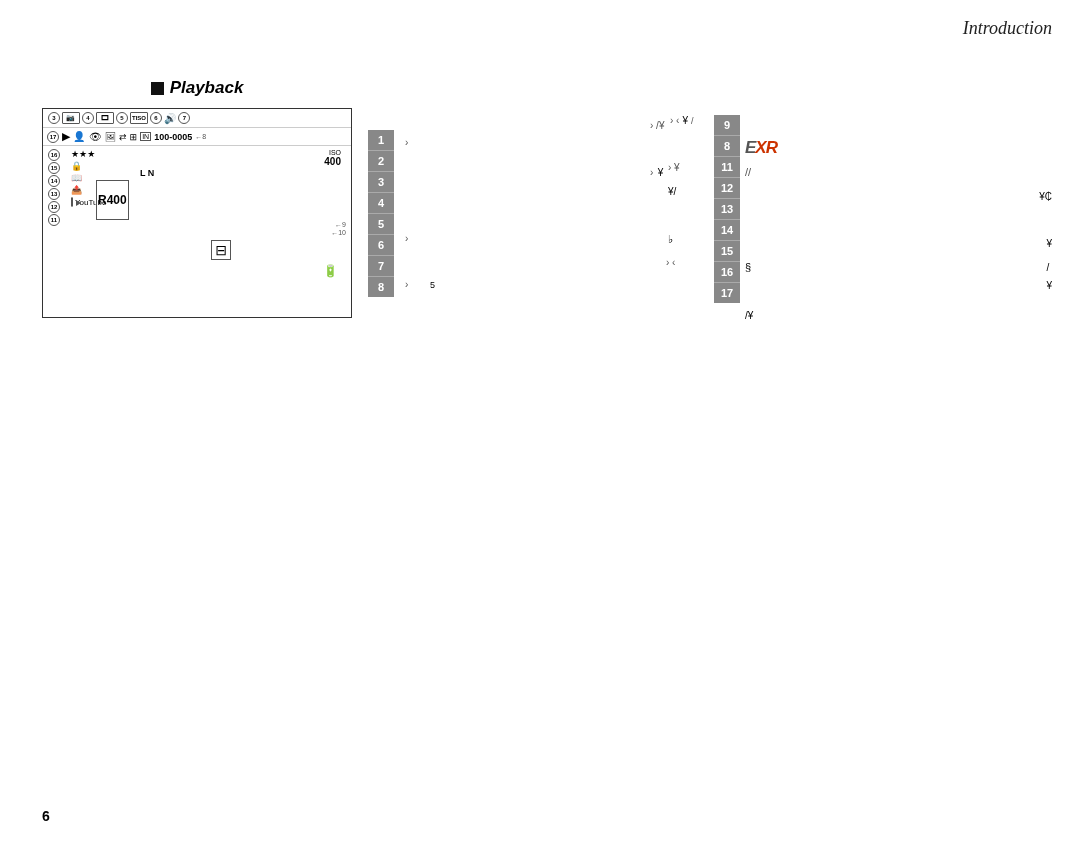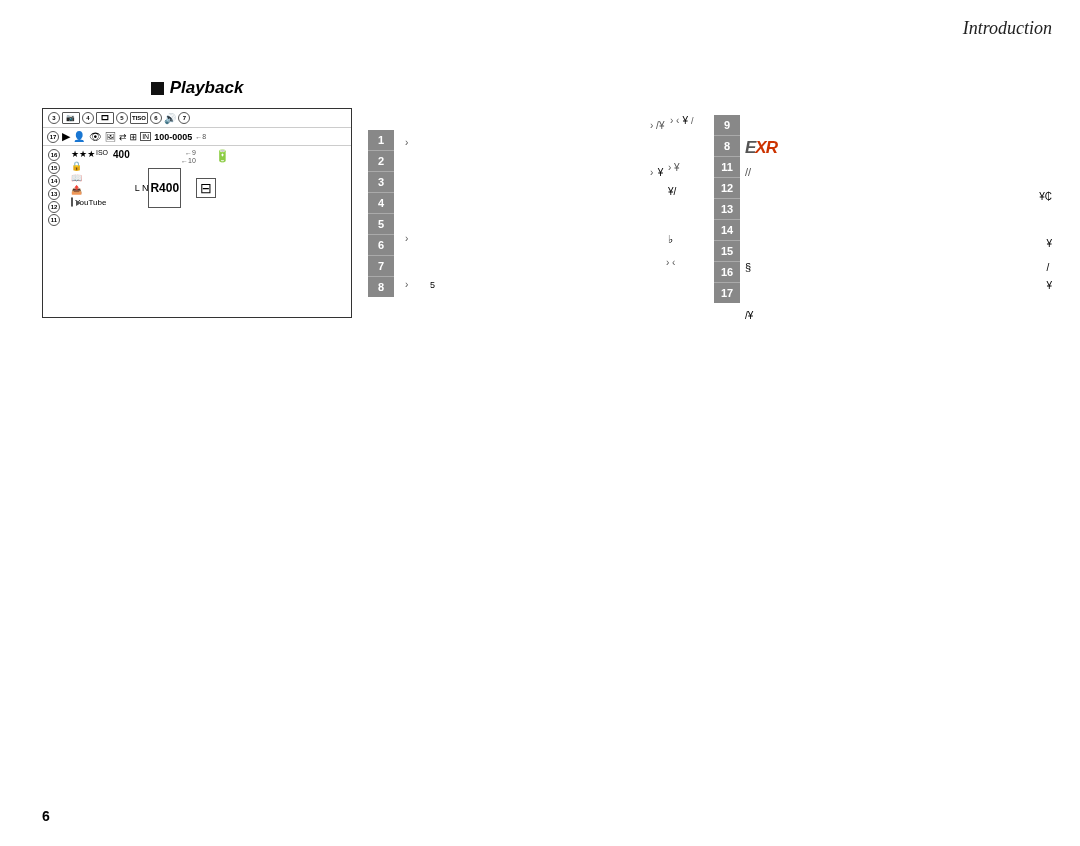--- a/index.html
+++ b/index.html
@@ -209,30 +209,30 @@
           <span style="font-size:9px;">★★★</span>
           <span style="font-size:9px;">🔒</span>
           <span style="font-size:9px;">📖</span>
           <span style="font-size:9px;">📤</span>
           <div class="youtube-label">
             <span class="yt-icon"></span>
             <span>YouTube</span>
           </div>
         </div>
 
-        <div style="flex:1;display:flex;flex-direction:row;">
+        <div style="flex:1;display:flex;flex-direction:column;">
 
           <div style="display:flex;justify-content:flex-end;font-size:7px;gap:4px;padding-right:5px;">
             <span>ISO</span>
           </div>
           <div style="display:flex;justify-content:flex-end;font-size:10px;font-weight:bold;padding-right:5px;">
             <span>400</span>
           </div>
 
-          <div style="display:flex;align-items:center;gap:2px;font-size:9px;font-weight:normal;padding:1px 0;">
+          <div style="display:flex;align-items:center;gap:2px;font-size:9px;font-weight:bold;padding:1px 0;margin-left:44px;">
             <span>L N</span>
           </div>
 
           <div style="display:flex;align-items:center;gap:2px;font-size:9px;padding:1px 0;">
             <span style="border:1px solid #555;padding:12px 1px;font-size:12px;font-weight:bold;">R400</span>
           </div>
 
           <div style="display:flex;flex-direction:column;align-items:flex-end;gap:1px;padding-right:0;">
             <span style="font-size:7px;color:#555;">←9</span>
             <span style="font-size:7px;color:#555;">←10</span>

